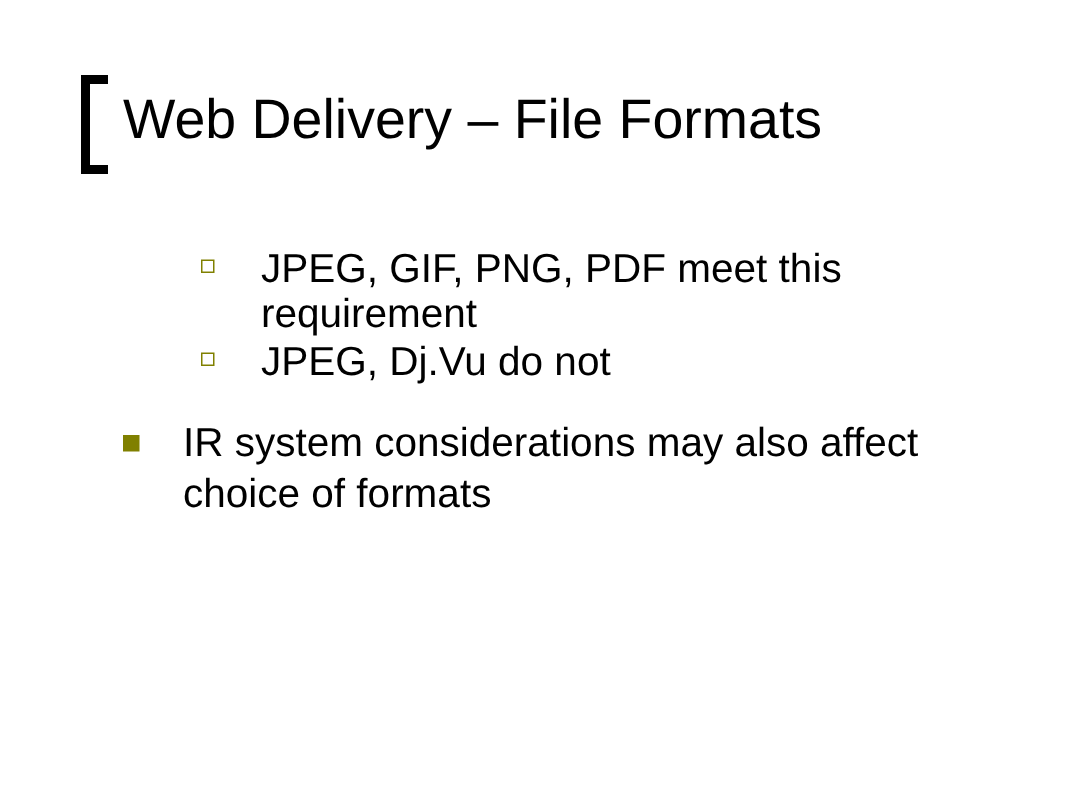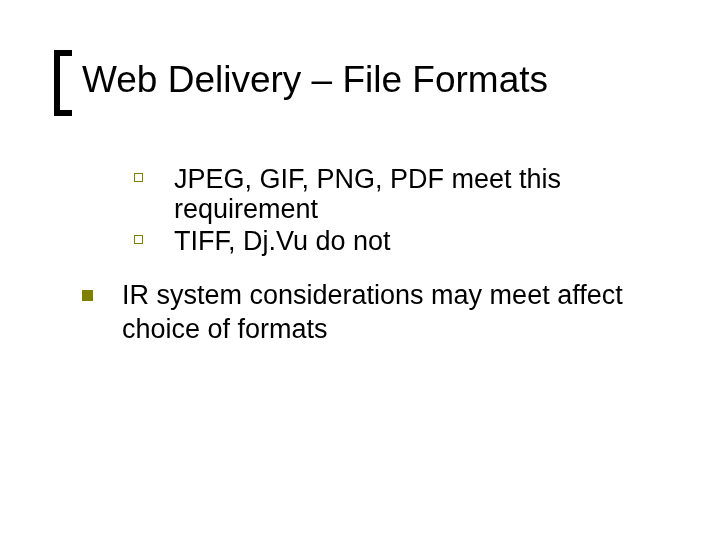--- a/index.html
+++ b/index.html
@@ -105,23 +105,23 @@
 
   <div class="body">
 
     <div class="lvl2-group">
       <div class="lvl2">
         <span class="bullet-open"></span>
         <span>JPEG, GIF, PNG, PDF meet this requirement</span>
       </div>
       <div class="lvl2">
         <span class="bullet-open"></span>
-        <span>TIFF, Dj.Vu do not</span>
+        <span>JPEG, Dj.Vu do not</span>
       </div>
     </div>
 
     <div class="lvl1">
       <span class="bullet-sq"></span>
-      <span>IR system considerations may meet affect choice of formats</span>
+      <span>IR system considerations may also affect choice of formats</span>
     </div>
 
   </div>
 </div>
 
 </body></html>

